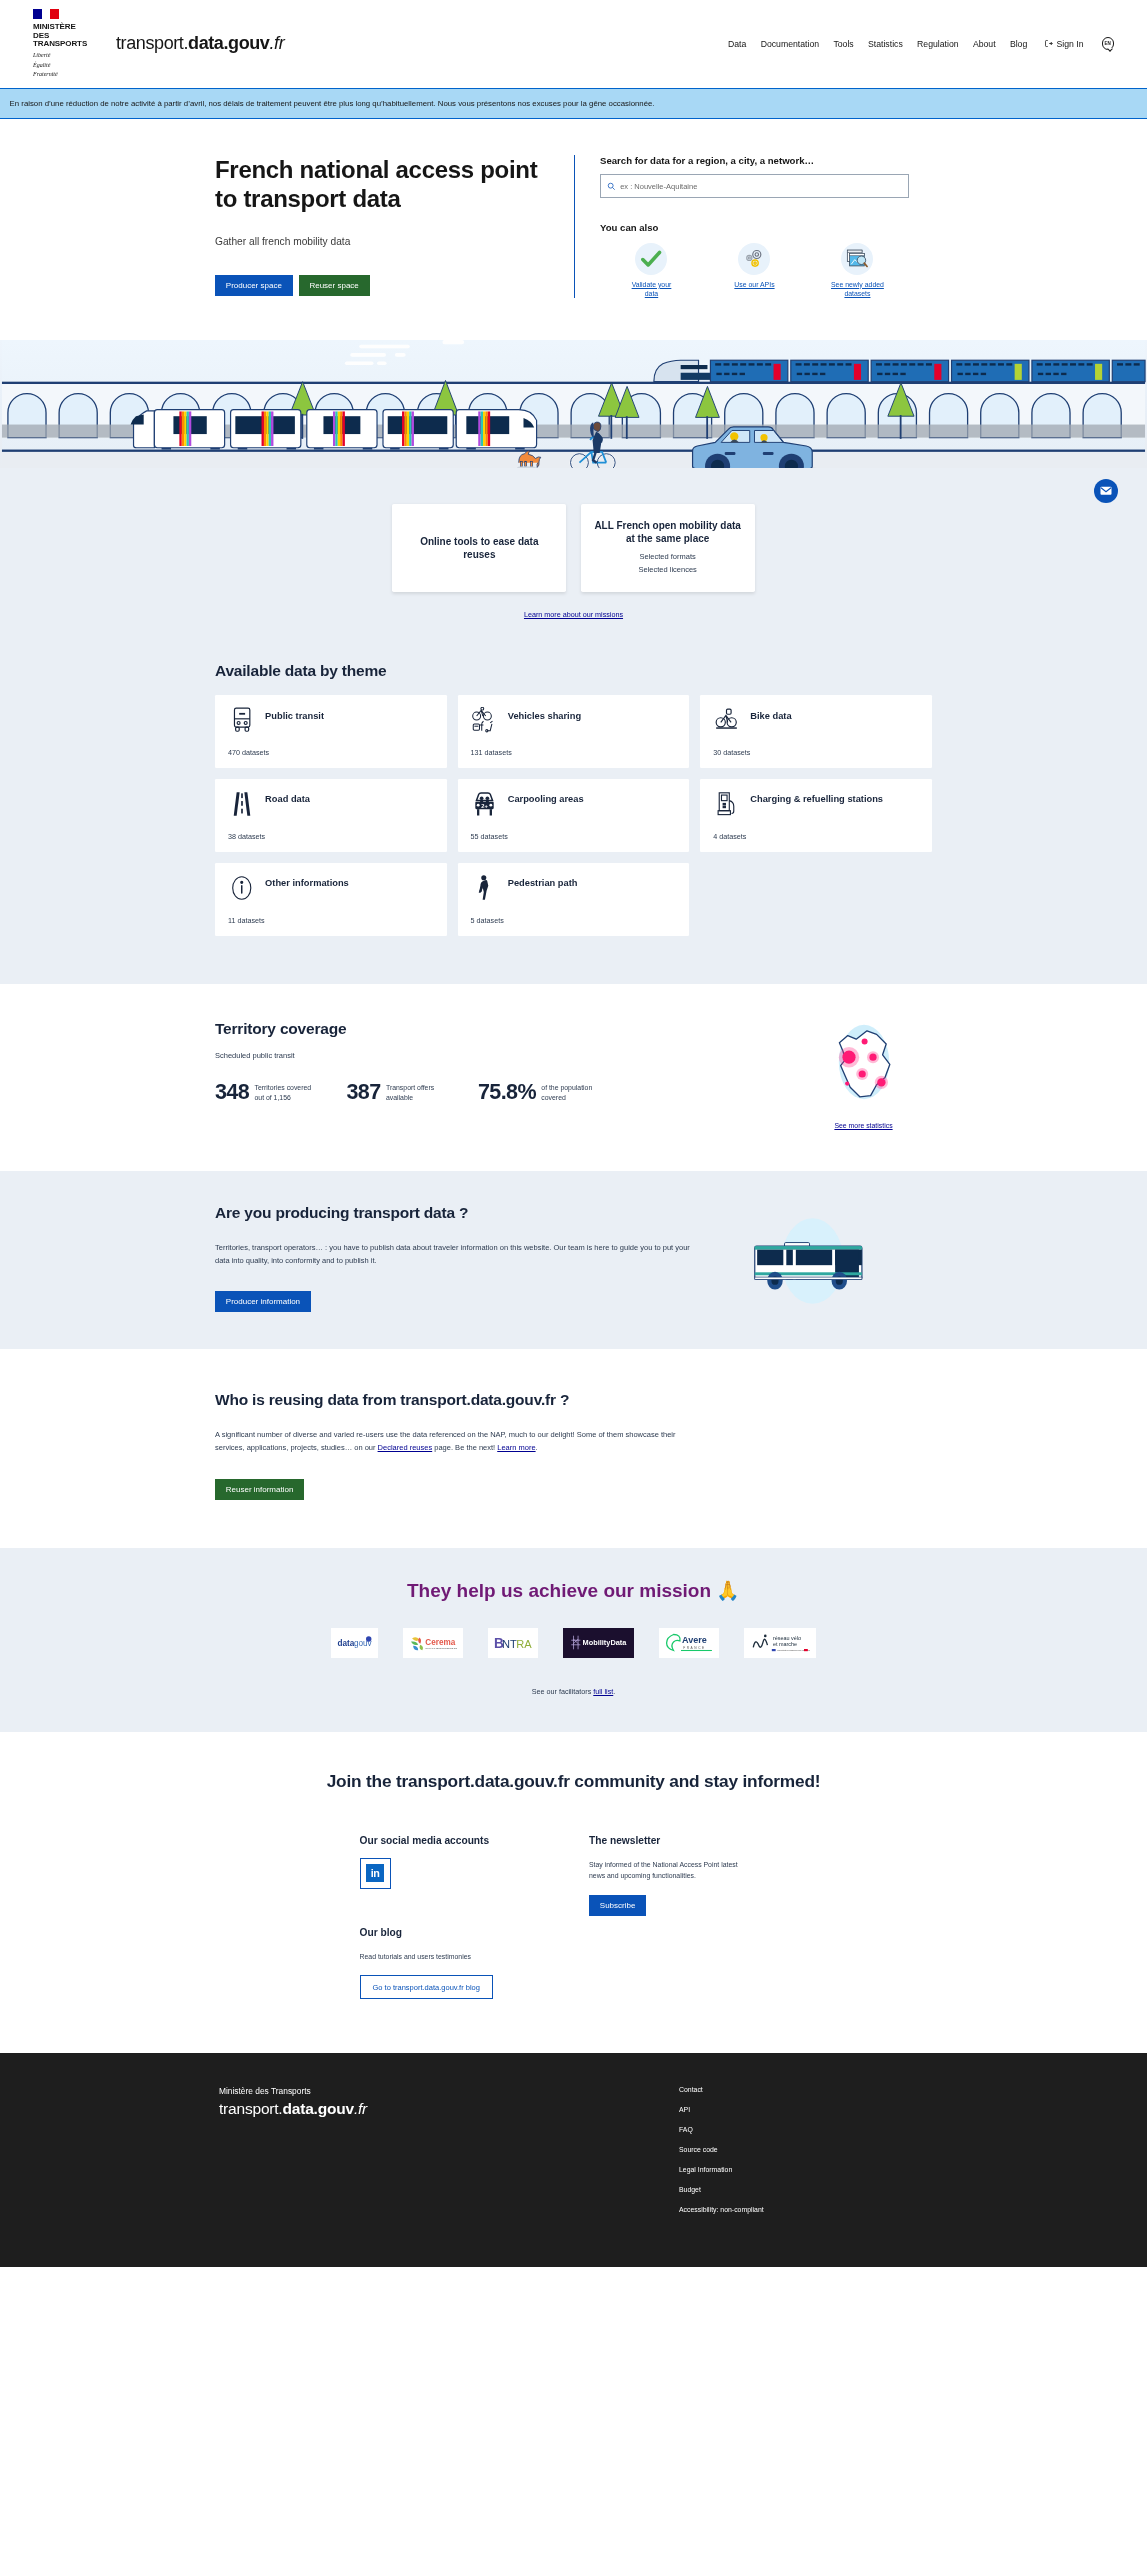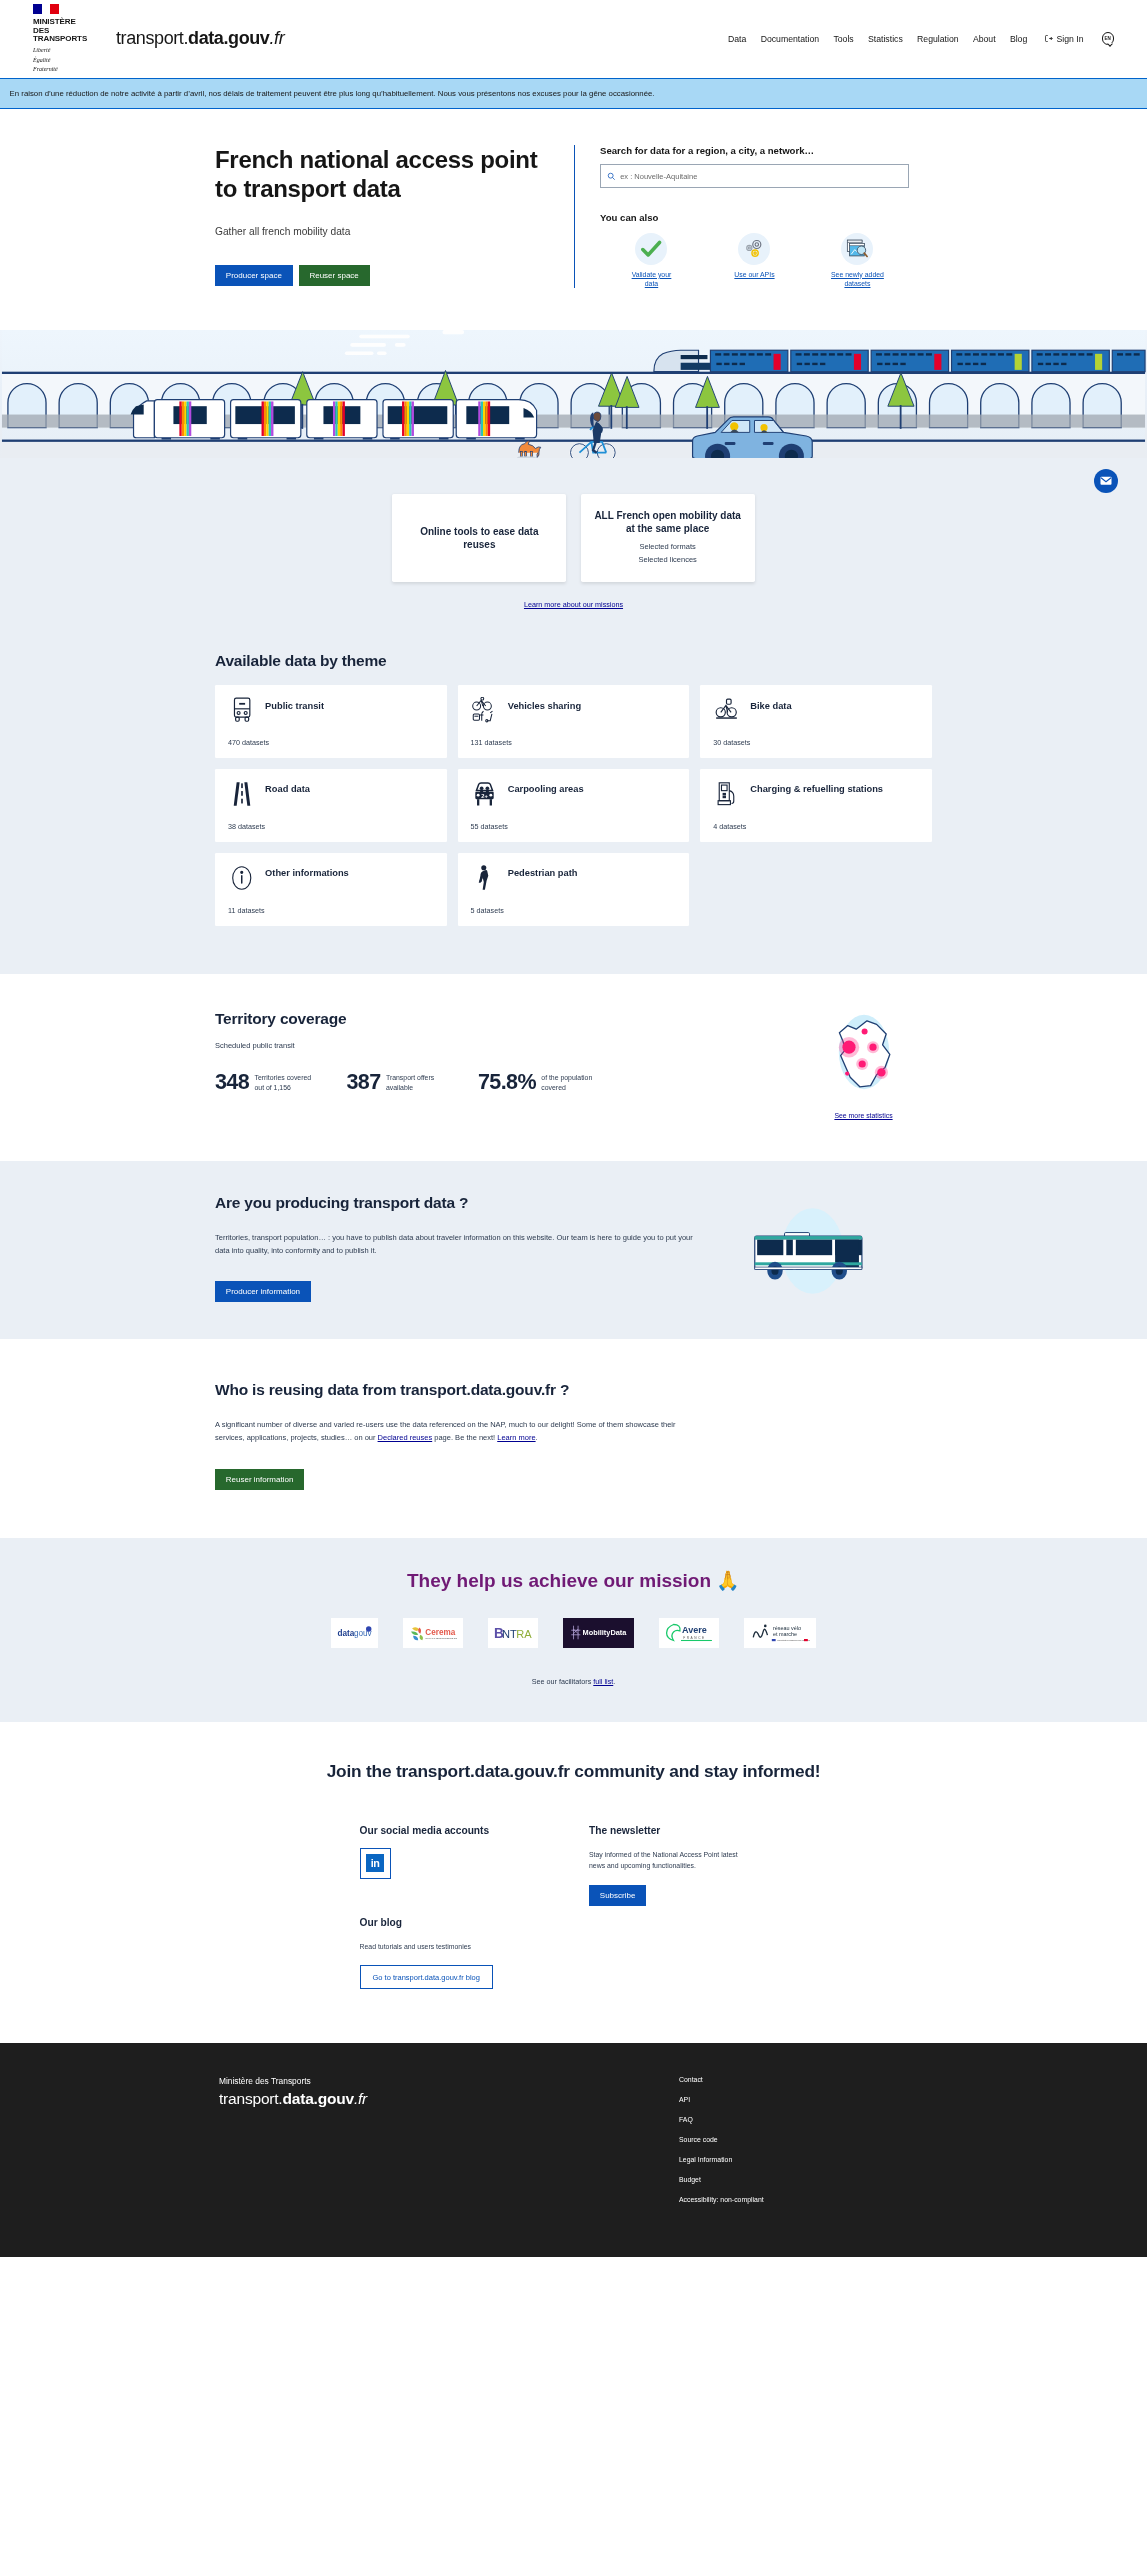--- a/index.html
+++ b/index.html
@@ -7,21 +7,21 @@
     width: 1147px;
     font-family: "Liberation Sans", sans-serif;
     background: #ffffff;
     color: #161616;
     -webkit-font-smoothing: antialiased;
   }
   a { color: #000091; }
 
   
   .header {
-    height: 78px;
+    height: 88px;
     background: #fff;
     display: flex;
     align-items: center;
     padding: 0 33px;
     border-bottom: 0.6px solid #fff;
   }
   .brand-block { display: flex; align-items: center; gap: 18px; }
   .marianne { width: 65px; line-height: 1; }
   .flag { display: flex; width: 26px; height: 10.2px; margin-bottom: 3.6px; }
   .flag i { flex: 1; display: block; }
@@ -978,21 +978,21 @@
       </svg>
       <a href="#" class="terr-link">See more statistics</a>
     </div>
   </div>
 </div>
 
 <div class="producer">
   <div class="wrap1200 prod-flex">
     <div class="prod-left">
       <h2 class="sec-title">Are you producing transport data ?</h2>
-      <p class="prod-text">Territories, transport population… : you have to publish data about traveler information on this website. Our team is here to guide you to put your data into quality, into conformity and to publish it.</p>
+      <p class="prod-text">Territories, transport operators… : you have to publish data about traveler information on this website. Our team is here to guide you to put your data into quality, into conformity and to publish it.</p>
       <div class="prod-btn">
         <button class="btn btn-blue">Producer information</button>
       </div>
     </div>
     <div class="prod-right">
       <svg width="125" height="102" viewBox="0 0 210 170">
         <ellipse cx="105" cy="85" rx="52" ry="72" fill="#d8f1fc"></ellipse>
         <rect x="58" y="54" width="42" height="14" rx="2" fill="#fff" stroke="#1f3f73" stroke-width="1.6"></rect>
         <rect x="8" y="60" width="180" height="56" rx="3" fill="#ffffff" stroke="#1f3f73" stroke-width="2"></rect>
         <rect x="8" y="60" width="180" height="6" fill="#2fa8a0"></rect>

